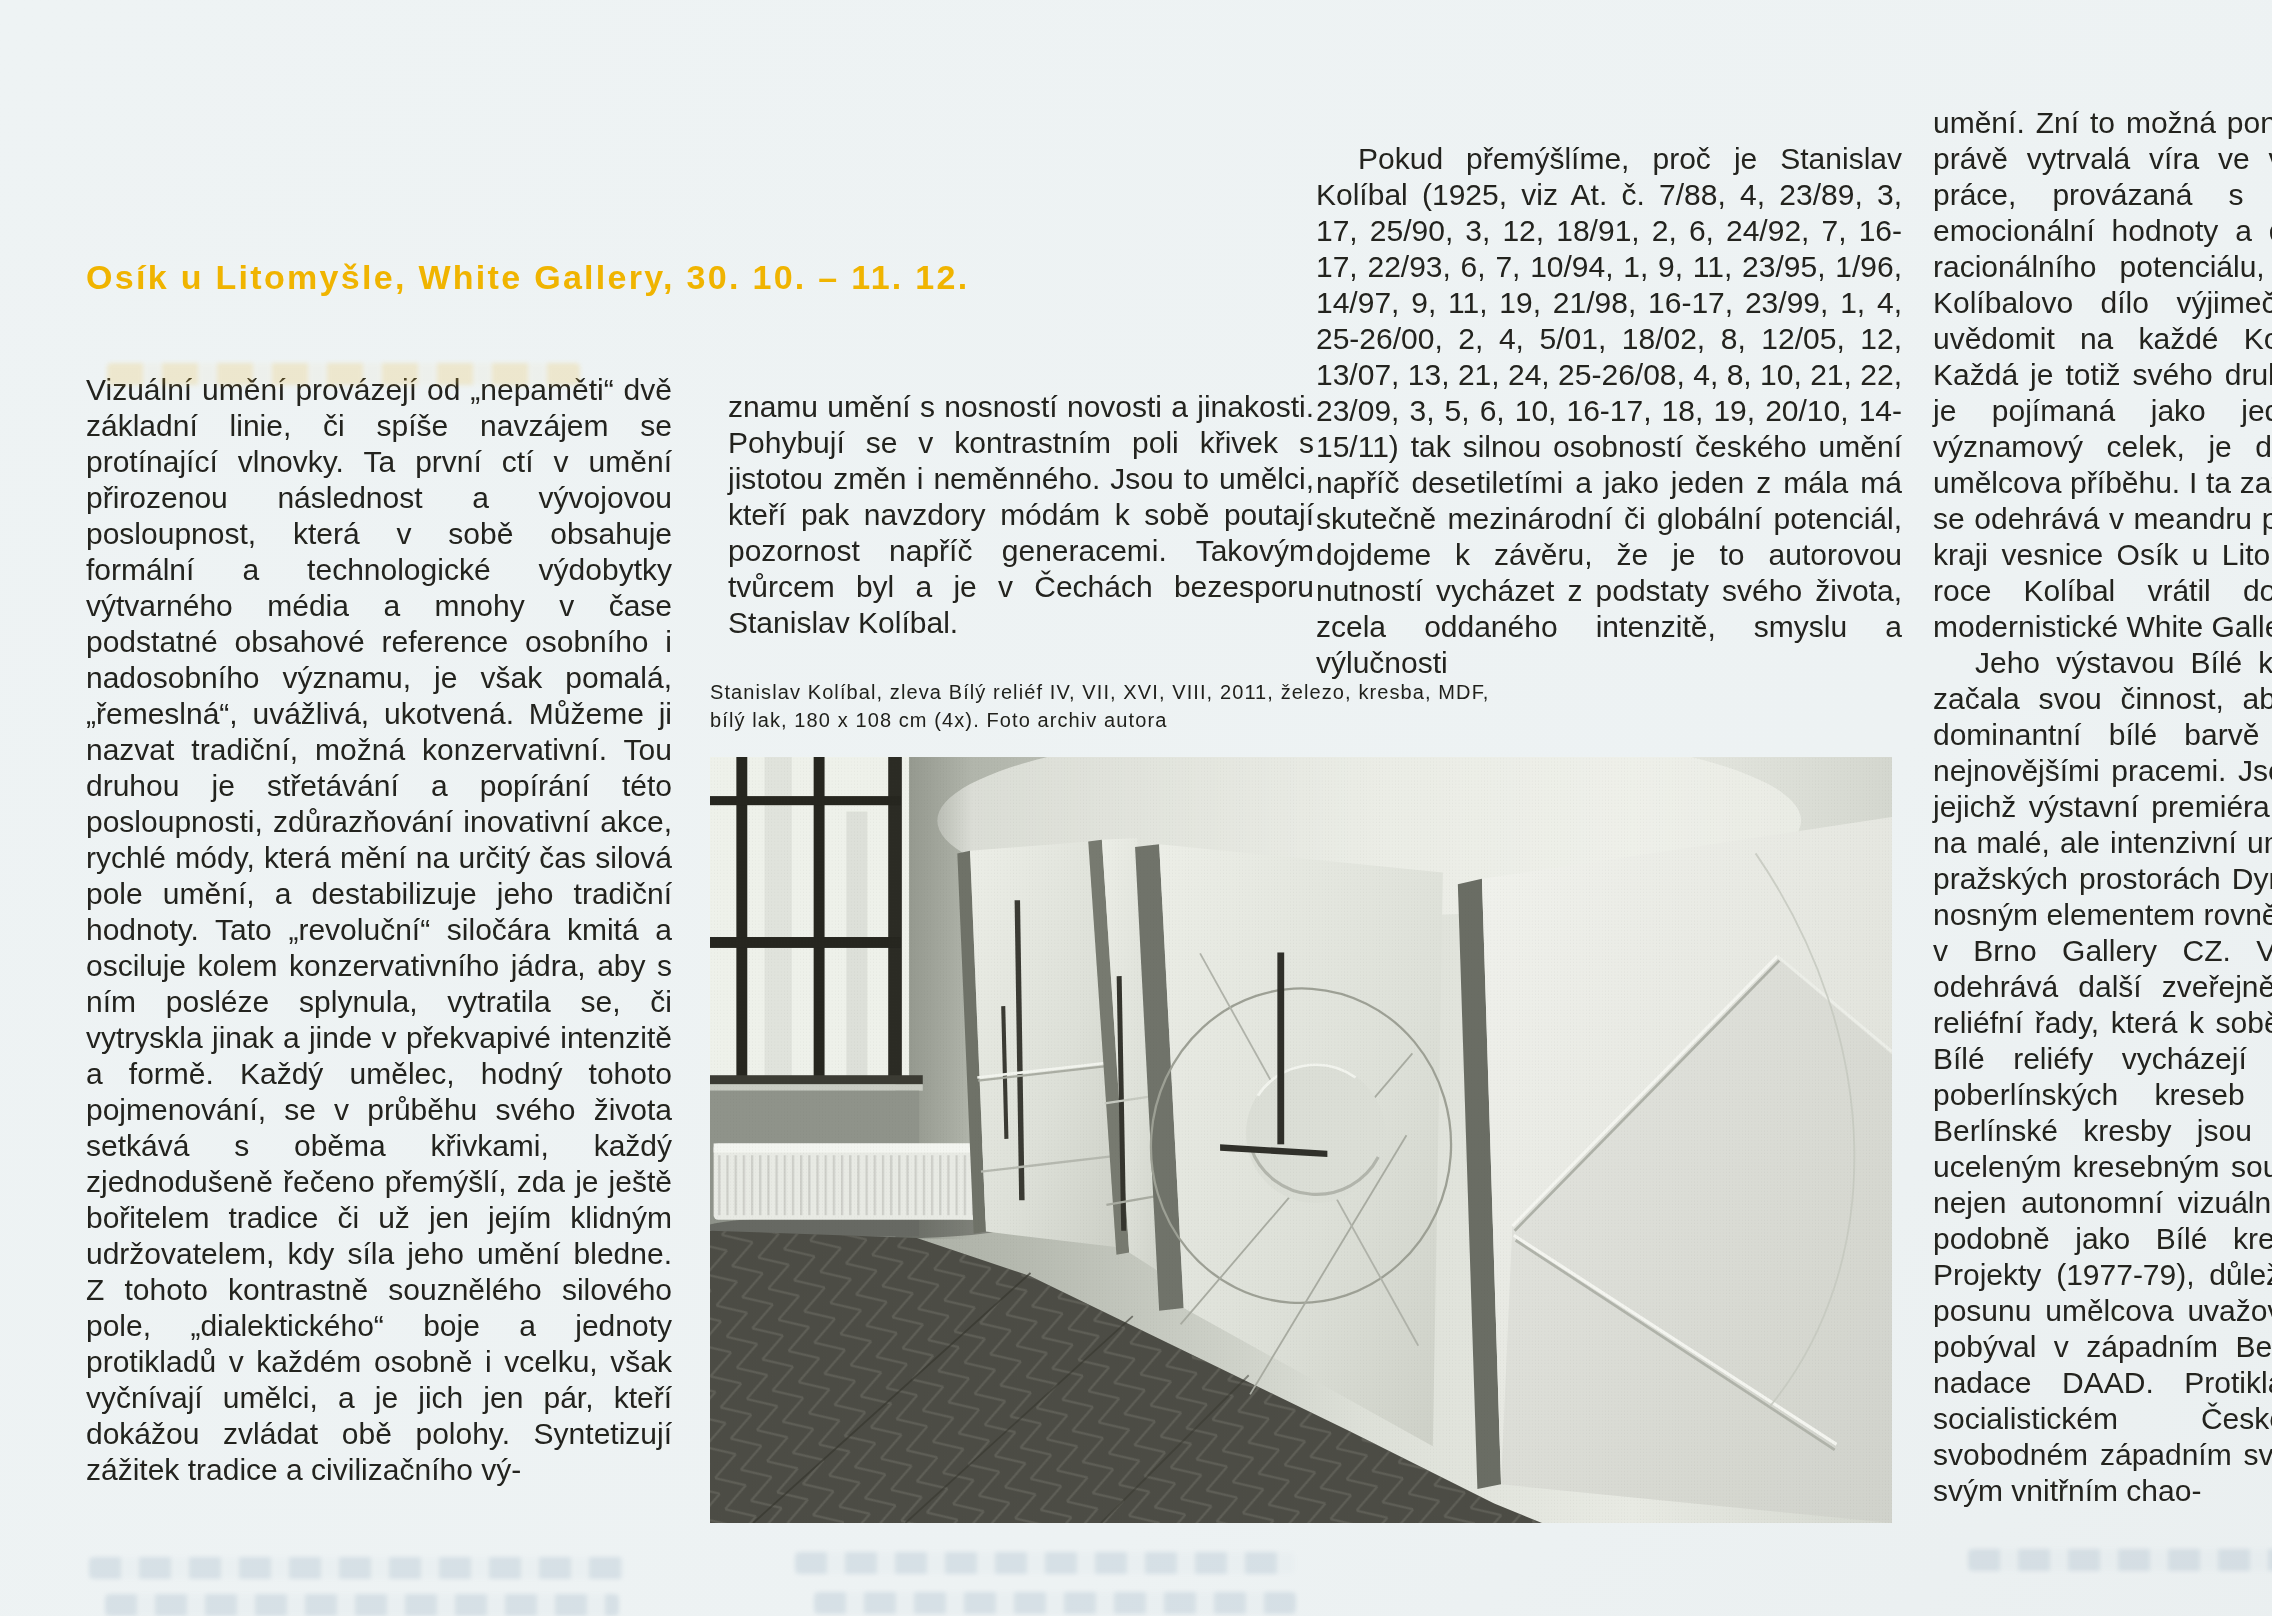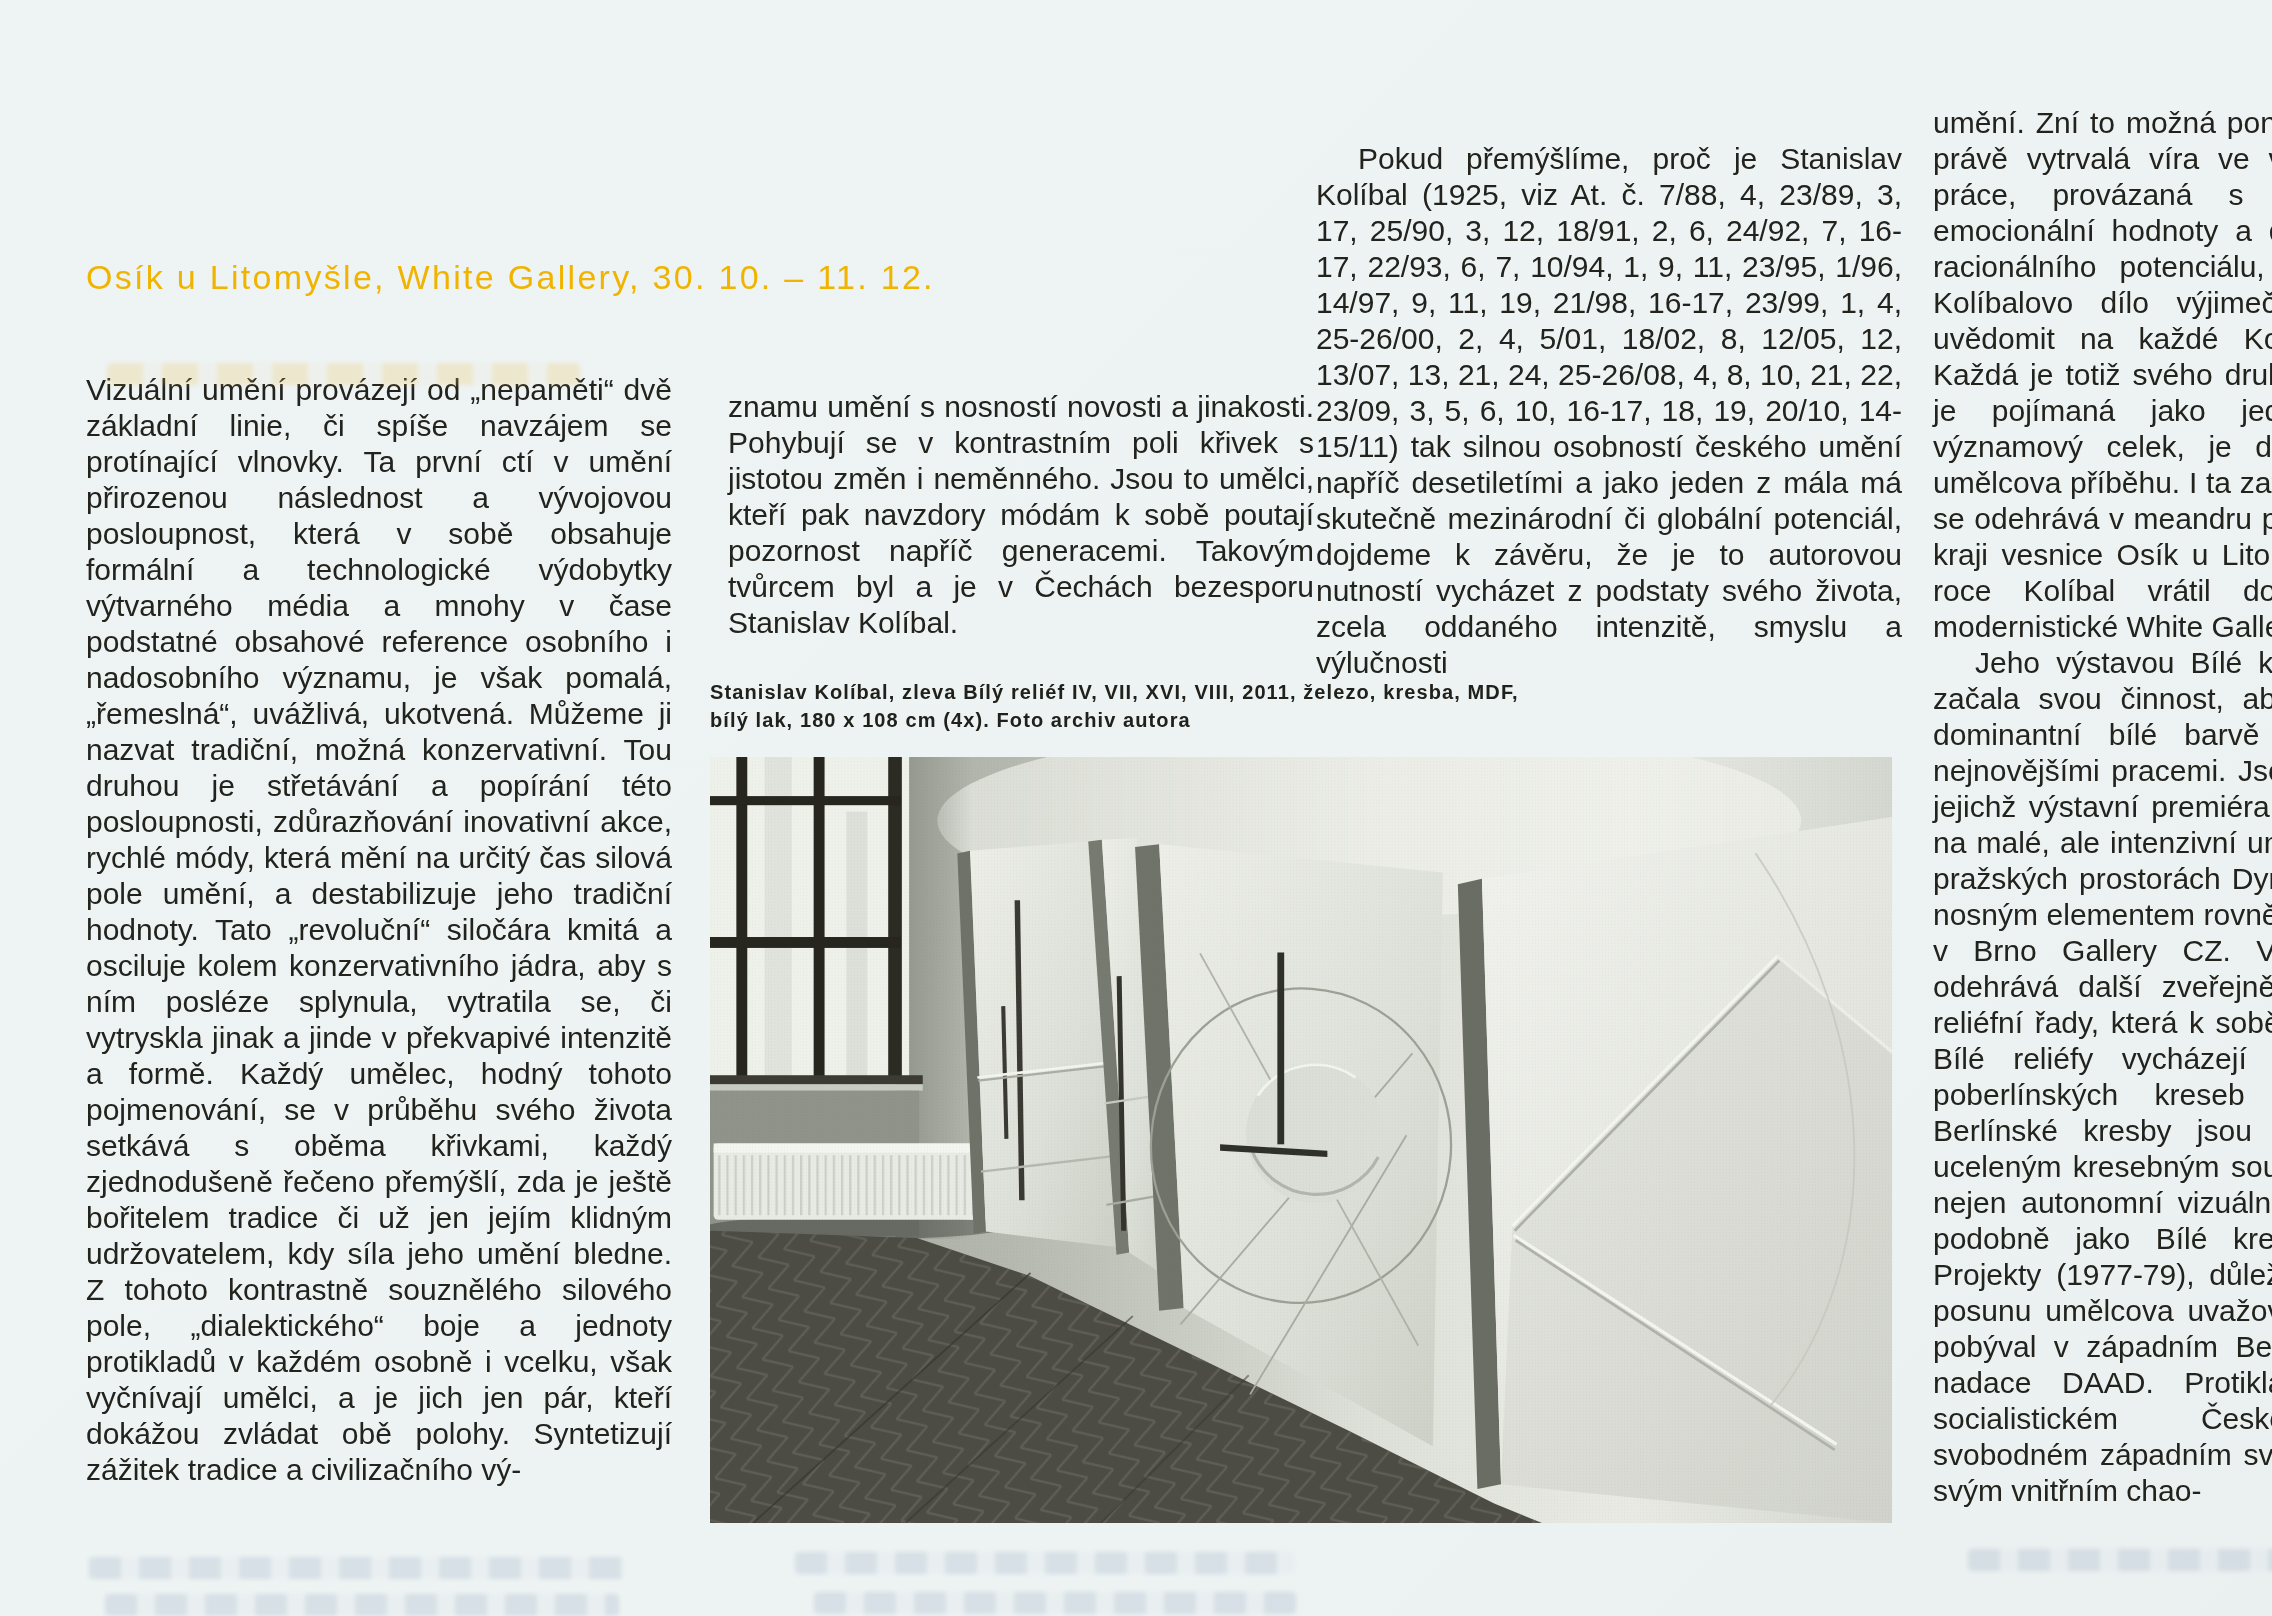--- a/index.html
+++ b/index.html
@@ -2,32 +2,32 @@
 <html style="font-size:7.3px"><head>
 <meta charset="utf-8">
 <style>
   html,body{margin:0;padding:0;}
   body{width:3204px;height:1616px;overflow:hidden;background:#e9eef0;}
   .page{position:absolute;left:0;top:0;width:3204px;height:1616px;
         background:linear-gradient(135deg,#eef3f4 0%,#edf2f3 55%,#e8edee 100%);
         font-family:"Liberation Sans","DejaVu Sans",sans-serif;color:#23231e;}
   .title{position:absolute;left:84px;top:68px;font-size:89px;font-weight:bold;
          letter-spacing:13.6px;color:#26261f;white-space:nowrap;}
-  .subtitle{position:absolute;left:86px;top:258px;font-size:34px;font-weight:400;
+  .subtitle{position:absolute;left:86px;top:258px;font-size:34px;font-weight:700;
             letter-spacing:2.3px;white-space:nowrap;text-align:center;}
   .col{position:absolute;width:586px;font-size:30px;line-height:36px;text-align:justify;
        hyphens:none;}
   .col p{margin:0;}
   .col p.ind{text-indent:42px;}
   .c1{left:86px;top:372px;}
   .c2{left:728px;top:389px;}
   .c3{left:1316px;top:105px;margin-top:36px;}
   .c4{left:1933px;top:105px;}
   .caption{position:absolute;left:710px;top:678px;width:1209px;font-size:20px;
-           font-weight:bold;letter-spacing:1.1px;line-height:28px;color:#21211c;}
+           font-weight:normal;letter-spacing:1.1px;line-height:28px;color:#21211c;}
   .photo{position:absolute;left:710px;top:757px;width:1182px;height:766px;margin:0;}
   .photo svg{display:block;width:100%;height:100%;}
   .ghost{position:absolute;height:22px;border-radius:4.5px;filter:blur(2.3px);opacity:.55;
          background:repeating-linear-gradient(90deg,rgba(120,150,175,.35) 0 32px,rgba(120,150,175,.05) 32px 50px);}
   .ghost.warm{background:repeating-linear-gradient(90deg,rgba(235,190,70,.4) 0 36px,rgba(235,190,70,.08) 36px 55px);}
 </style>
 </head>
 <body>
 
 <div class="page">

